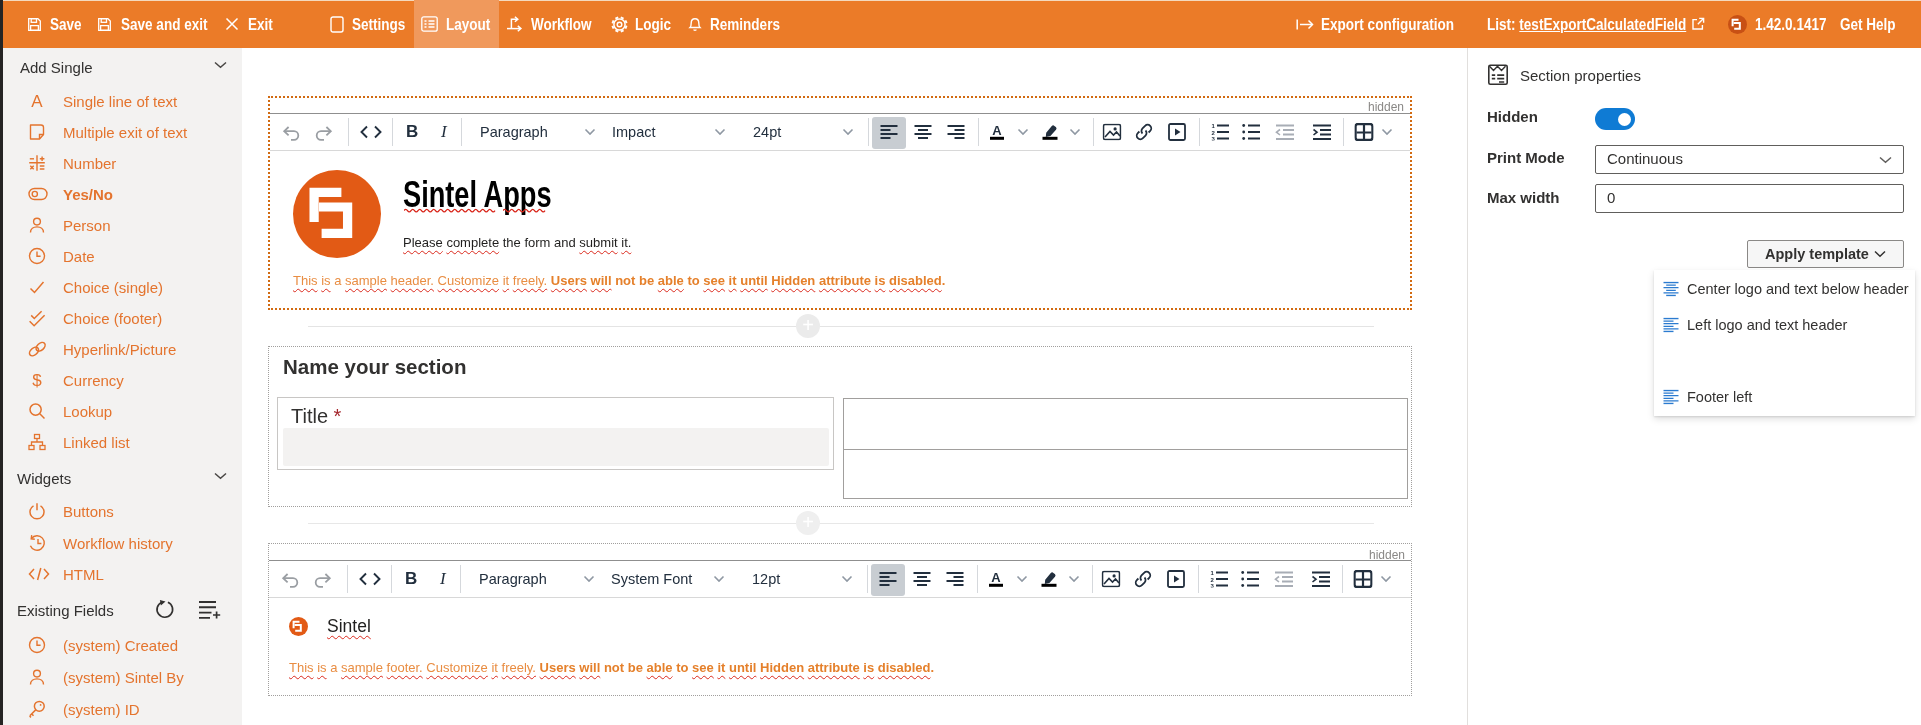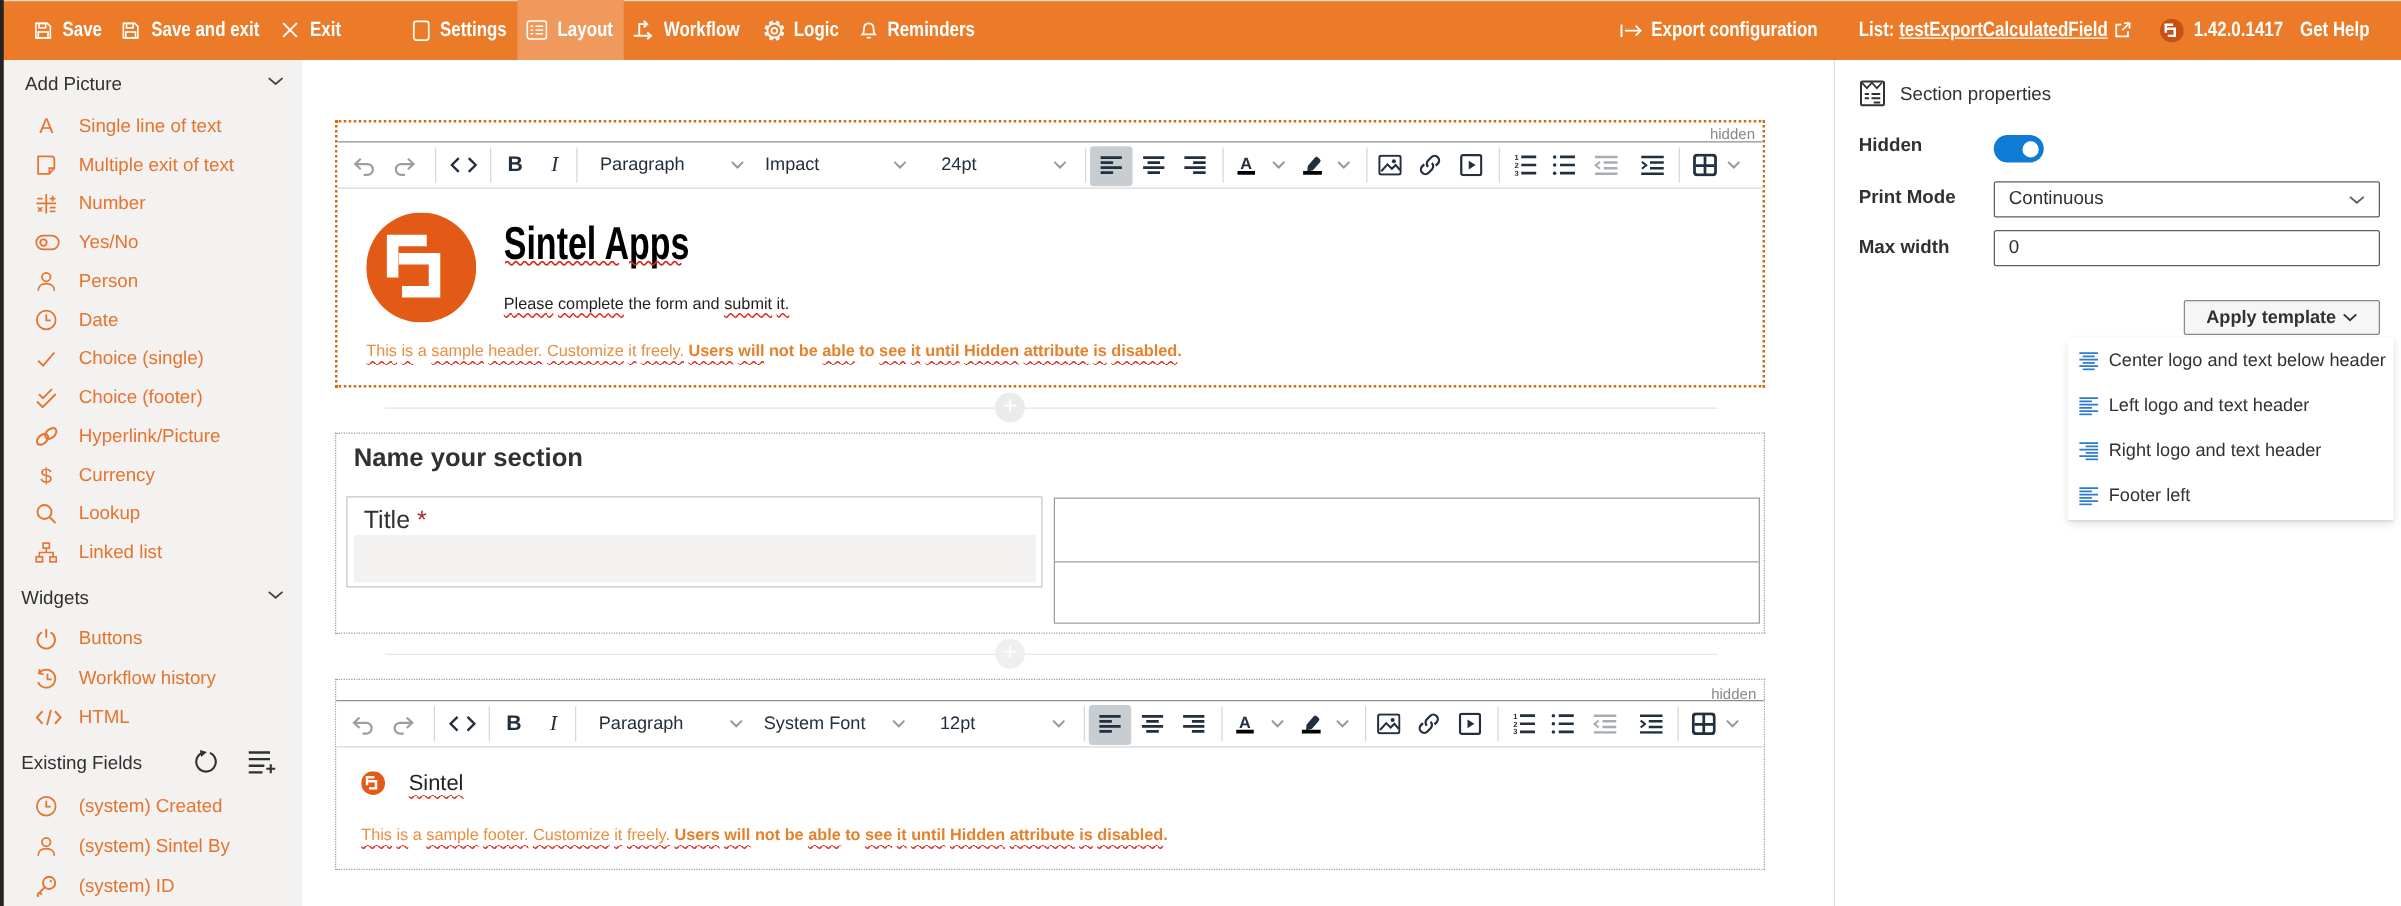--- a/index.html
+++ b/index.html
@@ -140,21 +140,21 @@
       <g stroke="#fff" fill="none" stroke-width="1.99">
         <path d="M10.5,4.8 H4.6 V11.2"></path>
         <path d="M5.6,8.0 H11.8 V13.7 H6.2"></path>
       </g>
     </svg>
   </div>
 <div class="tbar-item tlab" style="left:1755px;">1.42.0.1417</div>
 <div class="tbar-item tlab" style="left:1840px;">Get Help</div>
 <div class="abs" style="left:0;top:48px;width:242px;height:677px;background:#f3f2f1;"></div>
 <div class="abs" style="left:0;top:0px;width:3px;height:725px;background:#252423;"></div>
-<div class="sechead" style="left:20px;top:59px;">Add Picture</div>
+<div class="sechead" style="left:20px;top:59px;">Add Single</div>
 <div class="abs" style="left:214px;top:61px;">
     <svg width="13" height="8" viewBox="0 0 13 8" style="">
       <path d="M1,1.5 L6.5,6.2 L12,1.5" stroke="#484644" fill="none" stroke-width="1.5"></path>
     </svg>
   </div>
 <div class="sideitem" style="top:89px;height:24px;width:200px;">
     <svg width="18" height="18" viewBox="0 0 18 18" style="">
       <text x="9" y="14.5" font-size="17" fill="#e4742e" text-anchor="middle" font-family="Liberation Sans">A</text>
     </svg>
     <span class="lbl">Single line of text</span>
@@ -173,21 +173,21 @@
       <g stroke="#e4742e" fill="none" stroke-width="1.4">
         <path d="M9,1.2 v15.6 M1.2,8.7 h15.6"></path>
         <path d="M1.8,4.8 h4.2"></path>
         <path d="M11.8,4.8 h4.6 M14.1,2.5 v4.6"></path>
         <path d="M2.3,11.8 l3.4,3.4 M5.7,11.8 l-3.4,3.4"></path>
         <path d="M11.8,12 h4.6 M11.8,15 h4.6"></path>
       </g>
     </svg>
     <span class="lbl">Number</span>
   </div>
-<div class="sideitem" style="top:182px;height:24px;width:200px;">
+<div class="sideitem" style="top:182px;height:24px;width:200px;font-weight:bold;">
     <svg width="20" height="14" viewBox="0 0 20 14" style="">
       <g stroke="#e4742e" fill="none" stroke-width="1.4">
         <rect x="1" y="1.5" width="18" height="11" rx="5.5"></rect>
         <circle cx="6.8" cy="7" r="2.6"></circle>
       </g>
     </svg>
     <span class="lbl">Yes/No</span>
   </div>
 <div class="sideitem" style="top:213px;height:24px;width:200px;">
     <svg width="18" height="18" viewBox="0 0 18 18" style="">
@@ -772,24 +772,18 @@
         <path d="M0.5,1.0 H15.5 M3.2,3.6 H12.8 M0.5,6.2 H15.5 M3.2,8.8 H12.8 M0.5,11.4 H15.5 M3.2,14.0 H12.8" stroke="#2b7bd0" stroke-width="1.3" fill="none"></path>
       </svg>
       <span class="mt">Center logo and text below header</span>
     </div>
     <div class="menuitem" style="top:37px;">
       <svg width="16" height="15" viewBox="0 0 16 15" style="">
         <path d="M0.5,1.0 H15.5 M0.5,3.6 H10.5 M0.5,6.2 H15.5 M0.5,8.8 H10.5 M0.5,11.4 H15.5 M0.5,14.0 H10.5" stroke="#2b7bd0" stroke-width="1.3" fill="none"></path>
       </svg>
       <span class="mt">Left logo and text header</span>
     </div>
-    <div class="menuitem" style="top:73px;">
-      <svg width="16" height="15" viewBox="0 0 16 15" style="">
-        <path d="M0.5,1.0 H15.5 M5.5,3.6 H15.5 M0.5,6.2 H15.5 M5.5,8.8 H15.5 M0.5,11.4 H15.5 M5.5,14.0 H15.5" stroke="#2b7bd0" stroke-width="1.3" fill="none"></path>
-      </svg>
-      <span class="mt">Right logo and text header</span>
-    </div>
     <div class="menuitem" style="top:109px;">
       <svg width="16" height="15" viewBox="0 0 16 15" style="">
         <path d="M0.5,1.0 H15.5 M0.5,3.6 H10.5 M0.5,6.2 H15.5 M0.5,8.8 H10.5 M0.5,11.4 H15.5 M0.5,14.0 H10.5" stroke="#2b7bd0" stroke-width="1.3" fill="none"></path>
       </svg>
       <span class="mt">Footer left</span>
     </div>
   </div>
 </body></html>

